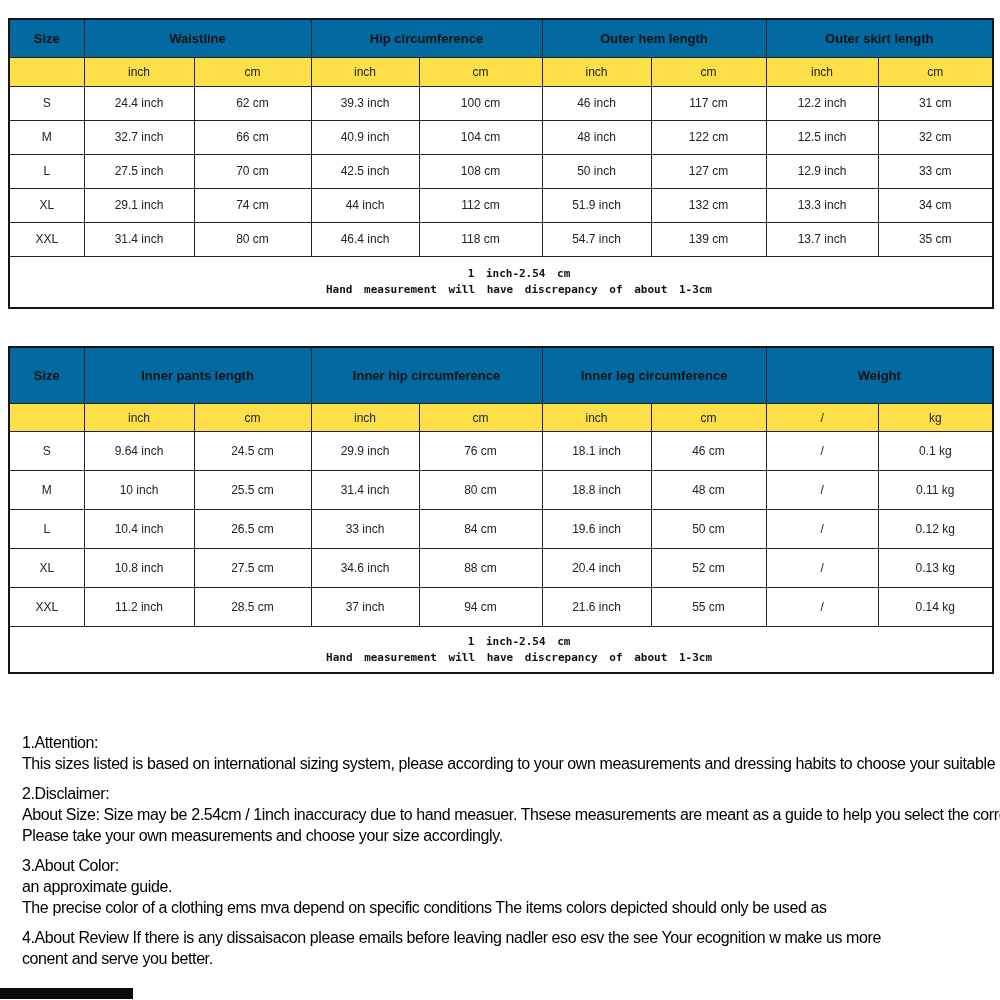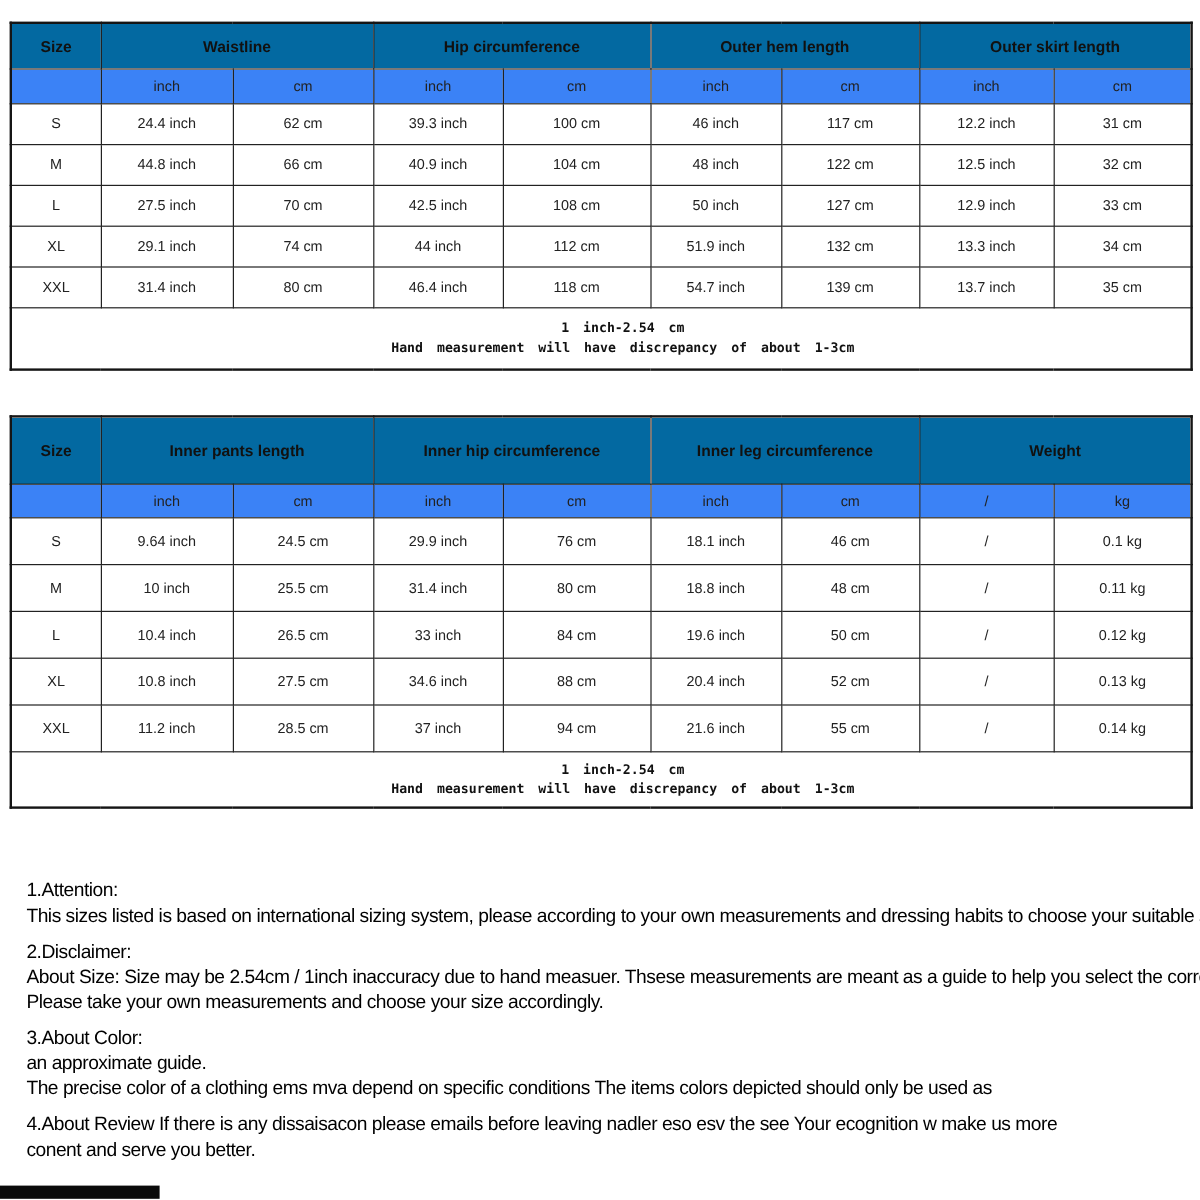--- a/index.html
+++ b/index.html
@@ -26,21 +26,21 @@
     padding: 0;
     overflow: hidden;
   }
   .group-head {
     background: #0369a1;
     font-size: 13px;
     font-weight: bold;
     color: #111111;
   }
   .sub-head {
-    background: #3b82f6;
+    background: #fde047;
     font-size: 12px;
     font-weight: normal;
     color: #222222;
   }
   td.cell {
     font-size: 12px;
     color: #222222;
     background: #ffffff;
   }
   #table-outer thead tr.row-groups { height: 38px; }
@@ -123,21 +123,21 @@
         <td class="cell">62 cm</td>
         <td class="cell">39.3 inch</td>
         <td class="cell">100 cm</td>
         <td class="cell">46 inch</td>
         <td class="cell">117 cm</td>
         <td class="cell">12.2 inch</td>
         <td class="cell">31 cm</td>
       </tr>
       <tr>
         <td class="cell">M</td>
-        <td class="cell">44.8 inch</td>
+        <td class="cell">32.7 inch</td>
         <td class="cell">66 cm</td>
         <td class="cell">40.9 inch</td>
         <td class="cell">104 cm</td>
         <td class="cell">48 inch</td>
         <td class="cell">122 cm</td>
         <td class="cell">12.5 inch</td>
         <td class="cell">32 cm</td>
       </tr>
       <tr>
         <td class="cell">L</td>

